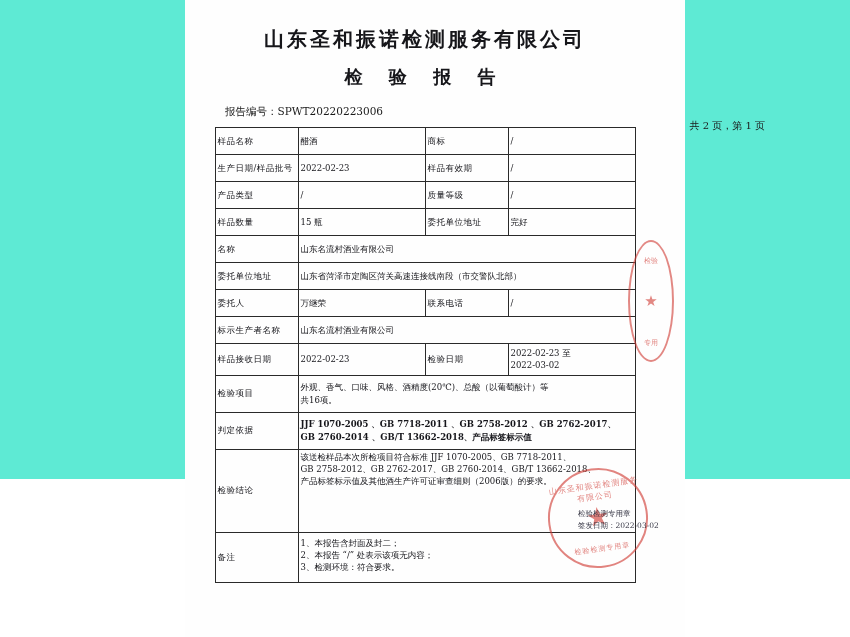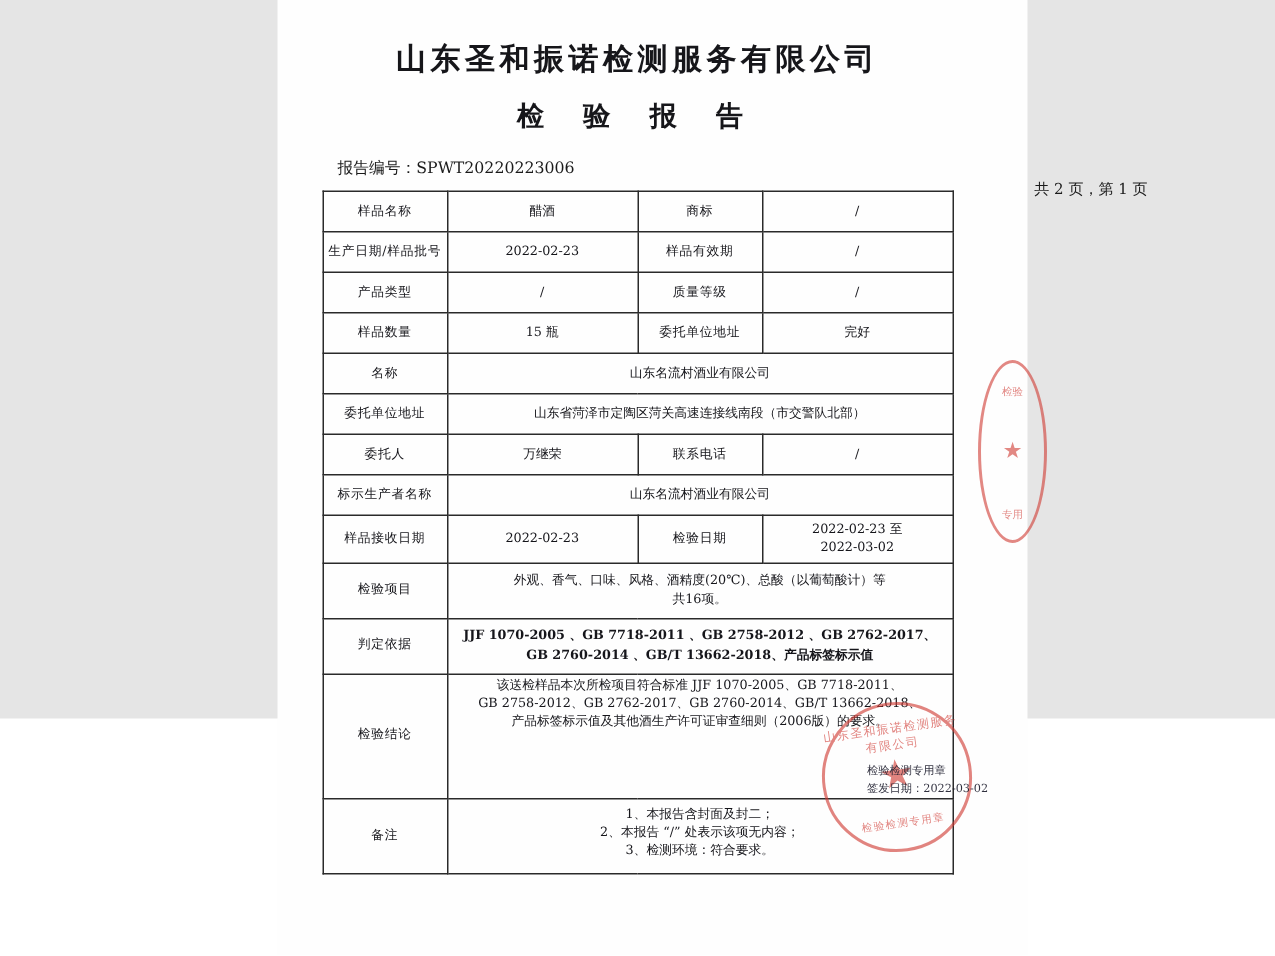--- a/index.html
+++ b/index.html
@@ -13,21 +13,21 @@
     font-family: "DejaVu Sans", sans-serif;
     color: #1a1a1a;
     position: relative;
     overflow: hidden;
   }
   .page {
     position: absolute;
     left: 0; top: 0;
     width: 850px;
     height: 479px;
-    background: #e5e5e5;
+    background: #5eead4;
   }
   
   .paper-tint {
     position: absolute;
     left: 185px; top: 0;
     width: 500px; height: 637px;
     background: #fefefe;
   }
   .doc {
     position: absolute;
@@ -76,21 +76,21 @@
   table.main {
     border-collapse: collapse;
     width: 400px;
     margin: 6px auto 0 auto;
     table-layout: fixed;
   }
   table.main td {
     border: 1px solid #2a2a2a;
     font-size: 8.5px;
     font-family: "DejaVu Serif", serif;
-    text-align: center;
+    text-align: left;
     vertical-align: middle;
     padding: 3px 2px;
     line-height: 1.45;
     color: #15151a;
   }
   td.lbl {
     width: 78px;
     letter-spacing: 0.5px;
     white-space: nowrap;
   }
@@ -140,21 +140,21 @@
   }
   .stamp-star {
     position: absolute;
     left: 50%; top: 50%;
     transform: translate(-50%,-55%);
     font-size: 26px;
     line-height: 1;
   }
   .stamp-oval {
     position: absolute;
-    left: 652px; top: 240px;
+    left: 628px; top: 240px;
     width: 42px; height: 118px;
     border: 2px solid #d03a33;
     border-radius: 50%;
     opacity: 0.6;
     color: #d03a33;
     transform: rotate(0deg);
   }
   .stamp-oval .ov-star {
     position: absolute;
     left: 50%; top: 50%;

